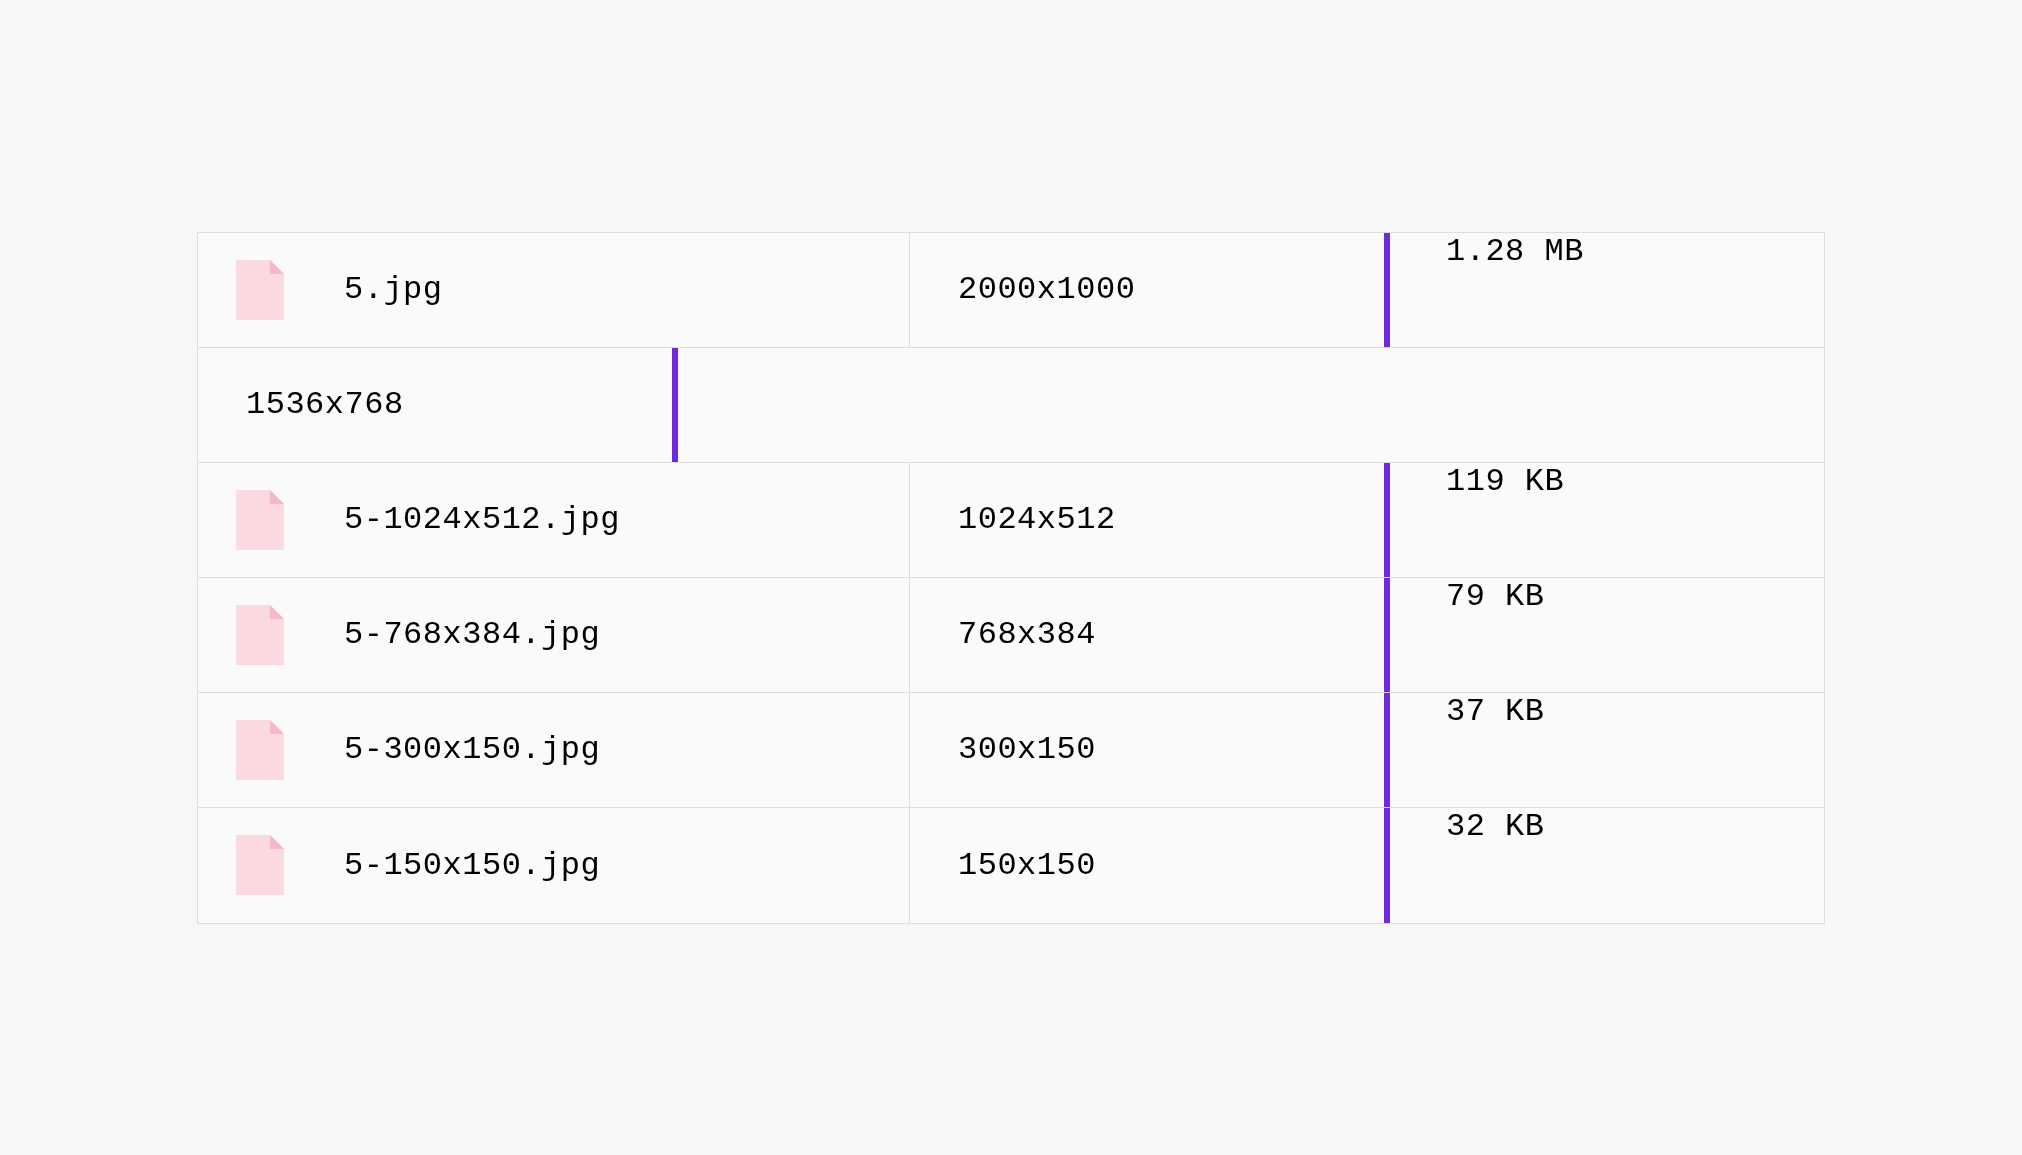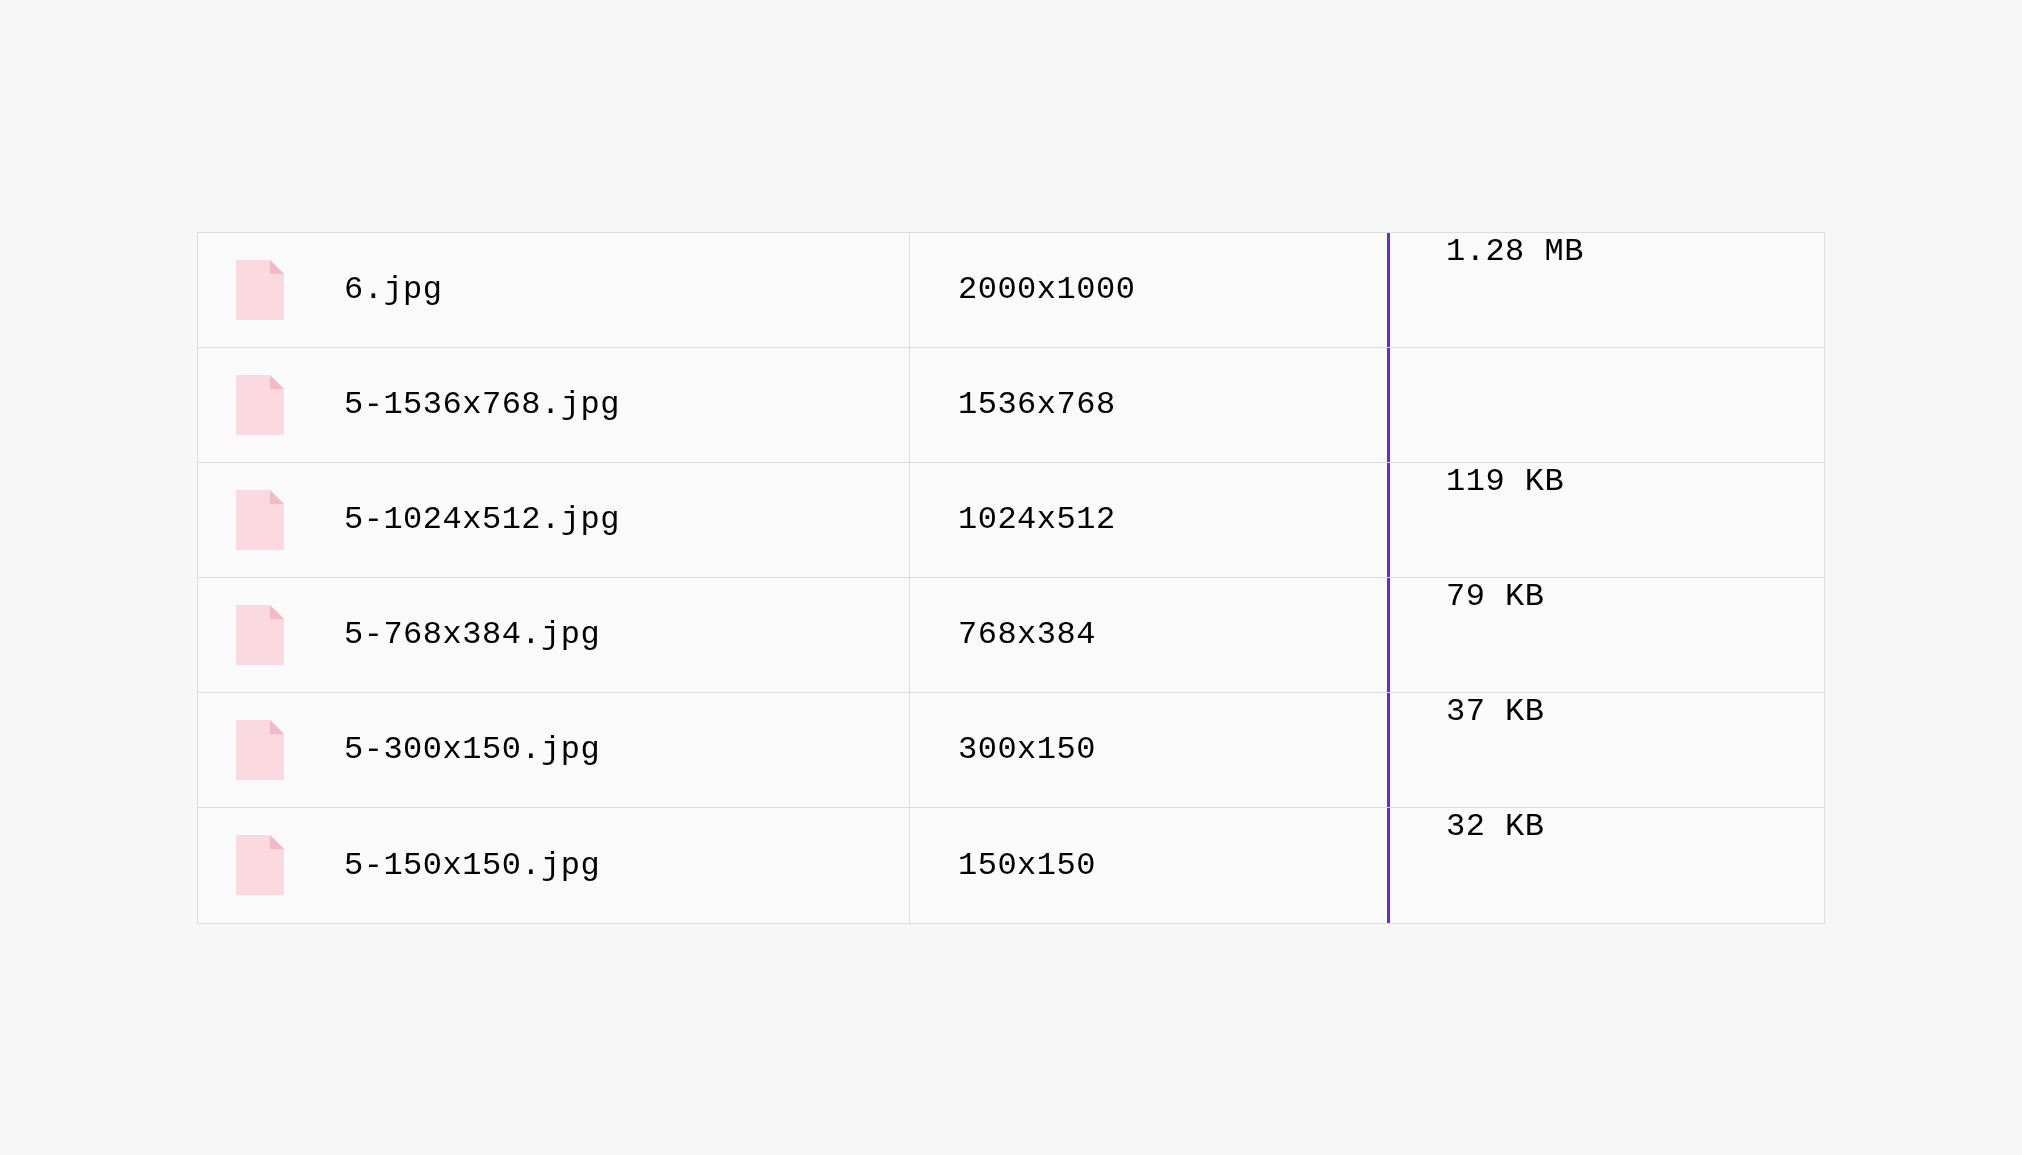--- a/index.html
+++ b/index.html
@@ -35,21 +35,21 @@
     .cell-name {
       display: flex;
       align-items: center;
       width: 712px;
       border-right: 1px solid #ddd;
       height: 100%;
       padding-left: 38px;
     }
     .cell-dim {
       width: 480px;
-      border-right: 3px solid #6d28d9;
+      border-right: 6px solid #6d28d9;
       height: 100%;
       display: flex;
       align-items: center;
       padding-left: 48px;
     }
     .cell-size {
       flex: 1;
       height: 100%;
       display: flex;
       align-items: flex-start;
@@ -71,38 +71,31 @@
 <body>
 
 <div class="table-container">
 
   <div class="row">
     <div class="cell-name">
       <svg class="file-icon" viewBox="0 0 48 60">
         <polygon points="0,0 34,0 48,14 48,60 0,60" fill="#fbd9e1"></polygon>
         <polygon points="34,0 48,14 34,14" fill="#f5b8c6"></polygon>
       </svg>
-      <span class="txt">6.jpg</span>
+      <span class="txt">5.jpg</span>
     </div>
     <div class="cell-dim">
       <span class="txt">2000x1000</span>
     </div>
     <div class="cell-size">
       <span class="txt">1.28 MB</span>
     </div>
   </div>
 
   <div class="row">
-    <div class="cell-name">
-      <svg class="file-icon" viewBox="0 0 48 60">
-        <polygon points="0,0 34,0 48,14 48,60 0,60" fill="#fbd9e1"></polygon>
-        <polygon points="34,0 48,14 34,14" fill="#f5b8c6"></polygon>
-      </svg>
-      <span class="txt">5-1536x768.jpg</span>
-    </div>
     <div class="cell-dim">
       <span class="txt">1536x768</span>
     </div>
   </div>
 
   <div class="row">
     <div class="cell-name">
       <svg class="file-icon" viewBox="0 0 48 60">
         <polygon points="0,0 34,0 48,14 48,60 0,60" fill="#fbd9e1"></polygon>
         <polygon points="34,0 48,14 34,14" fill="#f5b8c6"></polygon>

